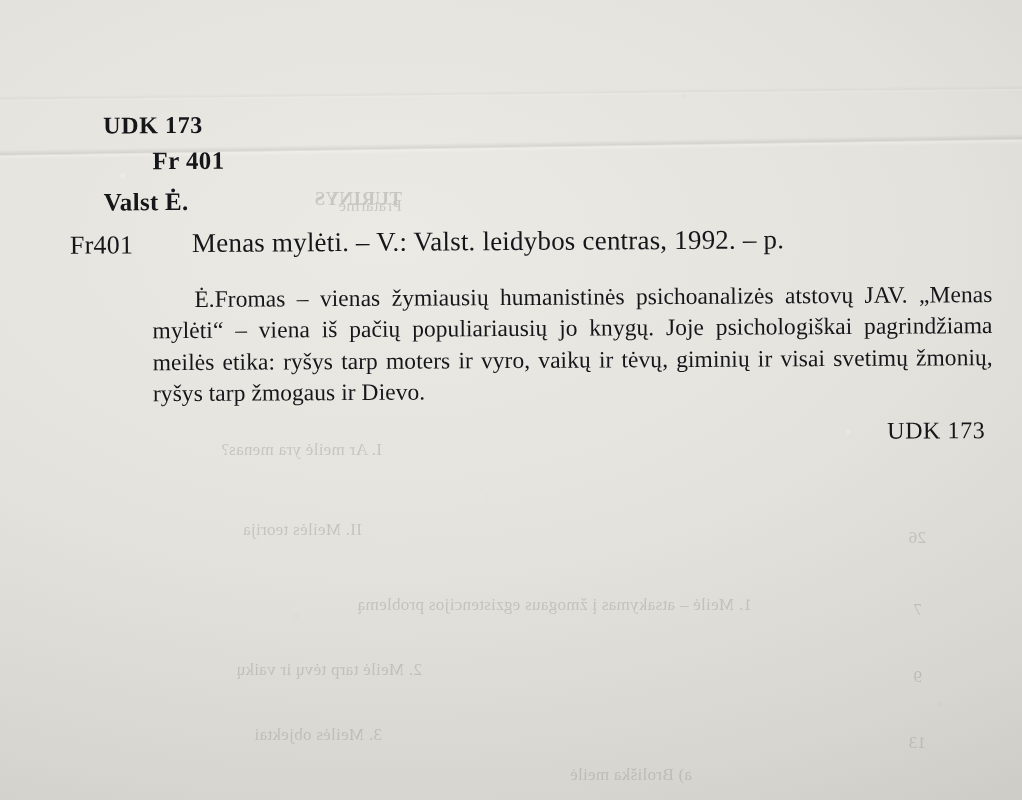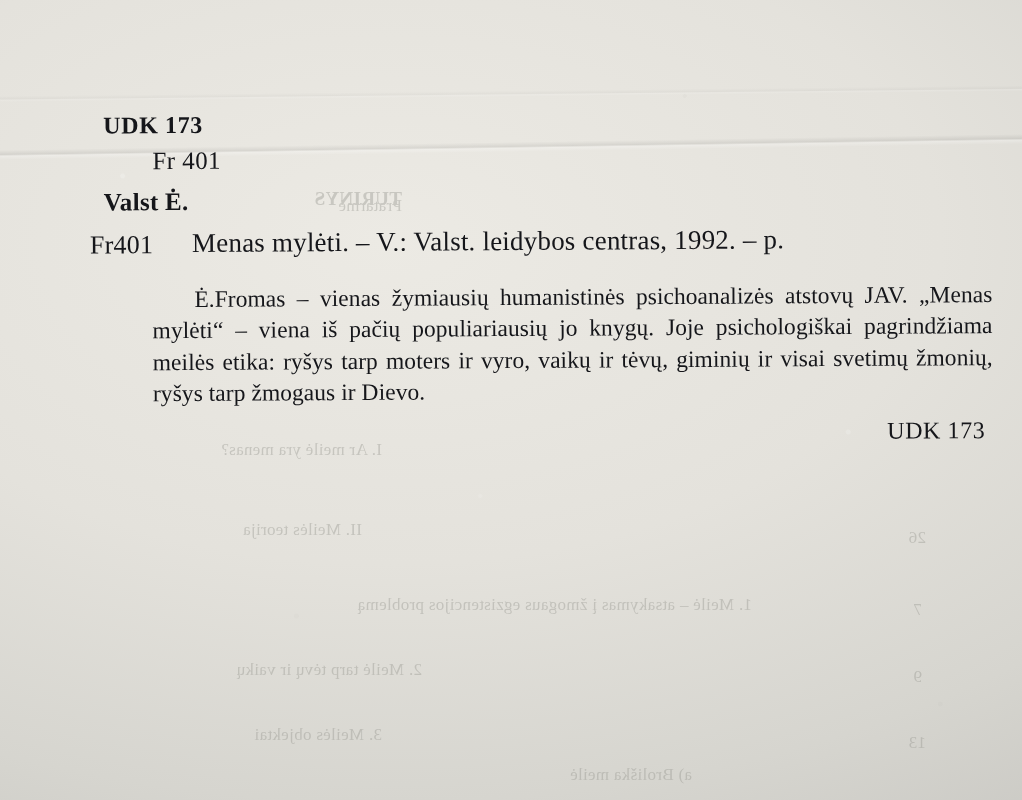--- a/index.html
+++ b/index.html
@@ -93,36 +93,35 @@
     left: 104px;
     top: 110px;
     font-size: 24px;
     font-weight: bold;
     letter-spacing: .6px;
   }
   #shelfmark {
     left: 153px;
     top: 145px;
     font-size: 25px;
-    font-weight: normal;
+    font-weight: bold;
     letter-spacing: .4px;
   }
   #author {
     left: 104px;
     top: 186px;
     font-size: 25px;
     font-weight: bold;
     letter-spacing: .3px;
   }
   #call-number {
     left: 70px;
     top: 228px;
     font-size: 26px;
     letter-spacing: .2px;
-    margin-left: 20px;
   }
   #title-line {
     left: 192px;
     top: 226px;
     font-size: 27px;
     letter-spacing: .2px;
   }
 
   #annotation {
     position: absolute;

